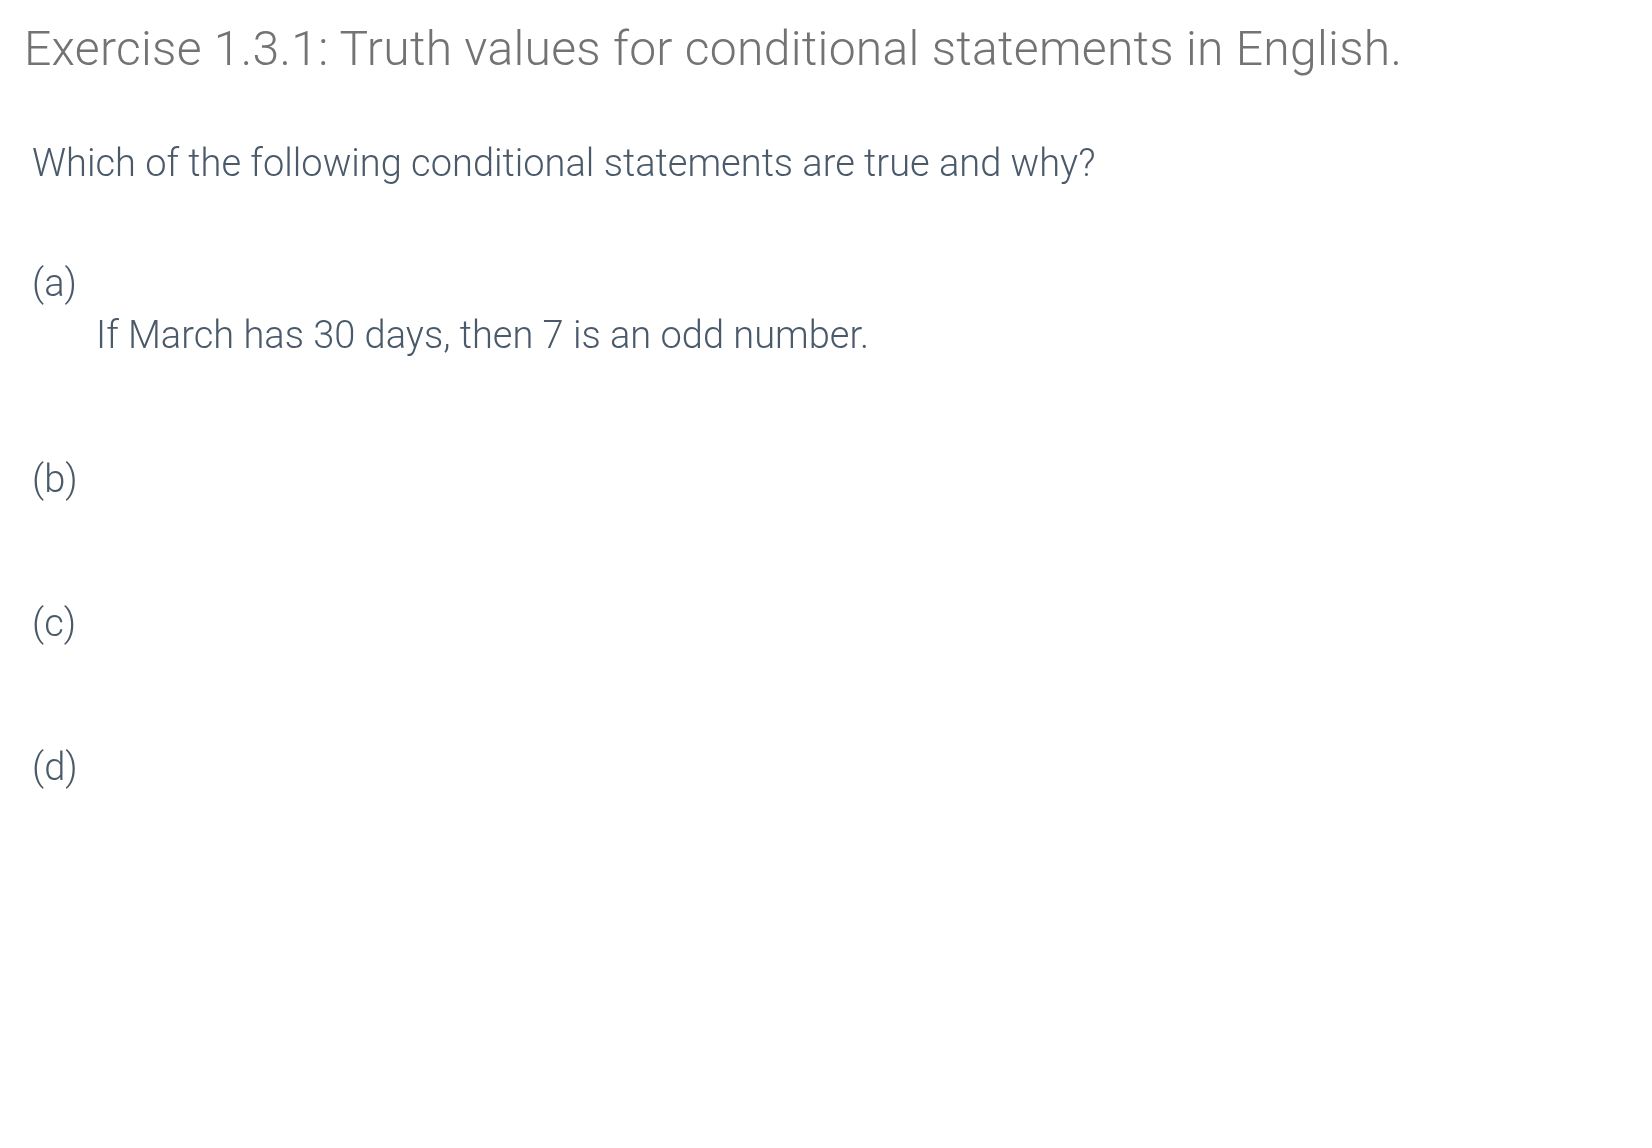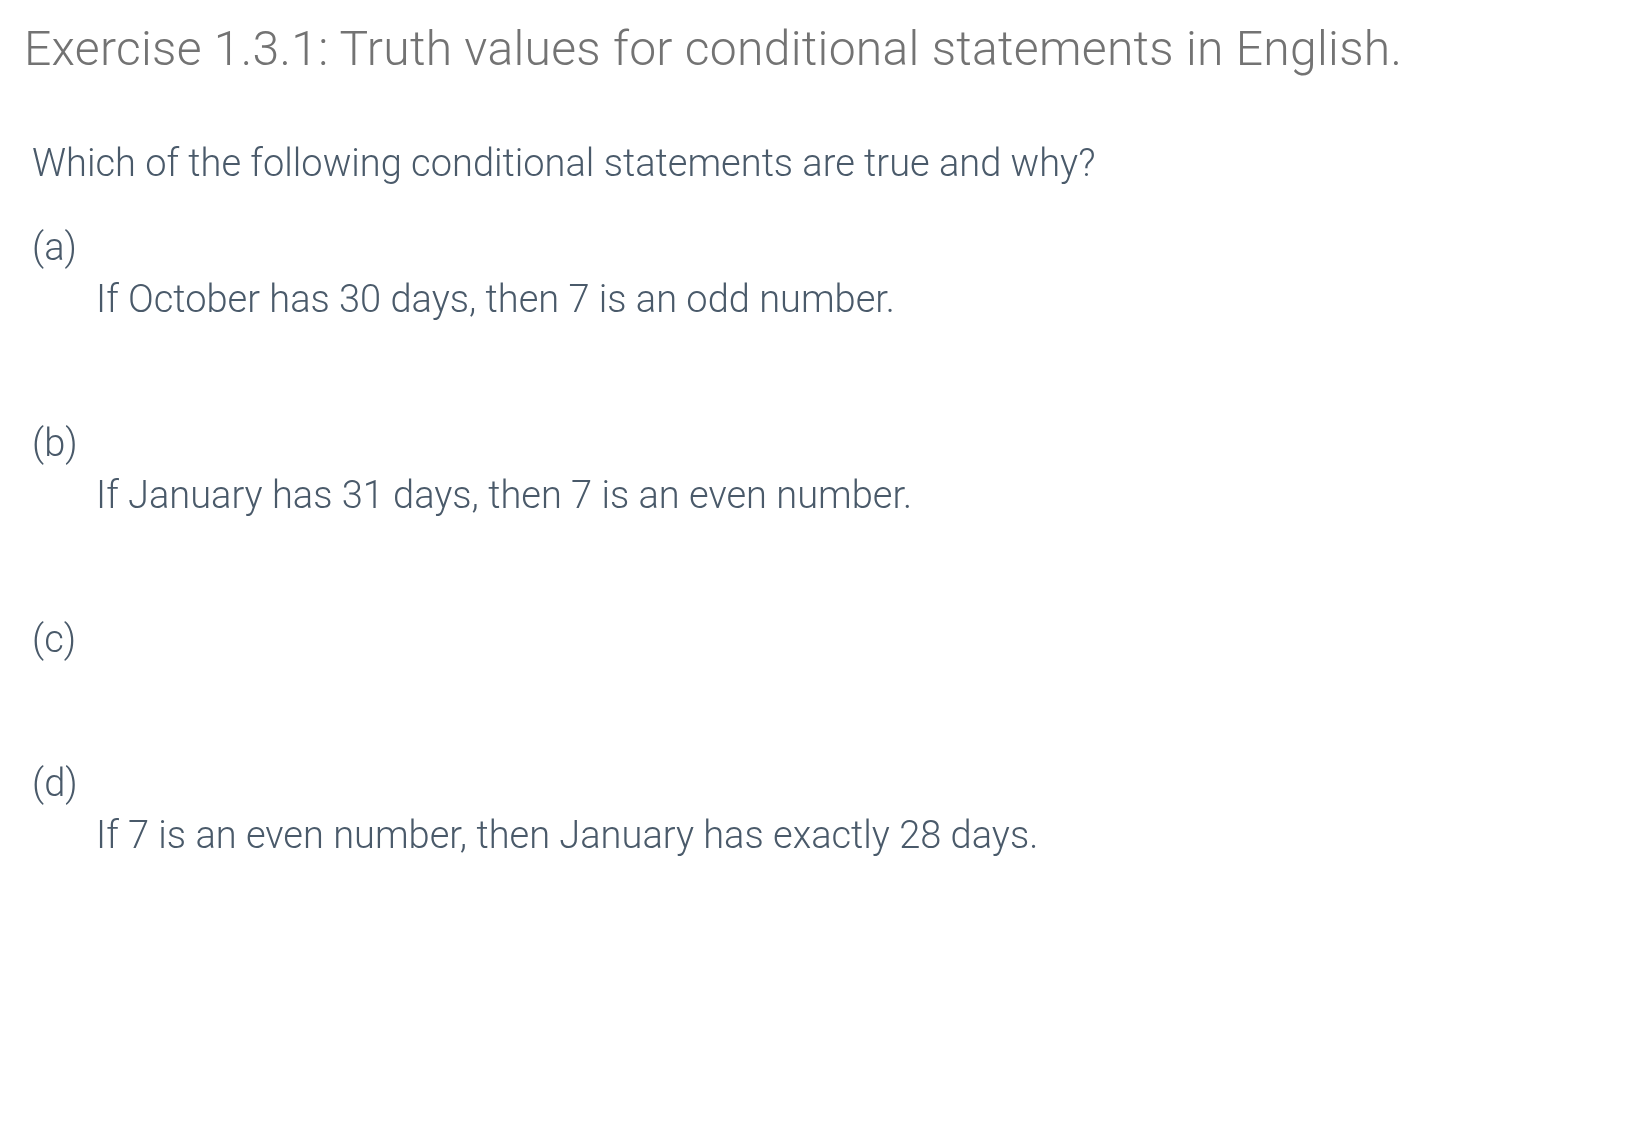--- a/index.html
+++ b/index.html
@@ -20,21 +20,21 @@
       font-size: 48px;
       font-weight: 300;
       color: #737373;
       margin-bottom: 64px;
       letter-spacing: 0.3px;
     }
     .question-text {
       font-size: 38px;
       font-weight: 300;
       color: #4a5a6a;
-      margin-bottom: 40px;
+      margin-bottom: 76px;
       padding-left: 8px;
     }
     .item {
       margin-bottom: 100px;
       padding-left: 8px;
     }
     .item-label {
       font-size: 38px;
       font-weight: 300;
       color: #4a5a6a;
@@ -51,28 +51,26 @@
   </style>
 </head>
 <body>
 
 <h1 class="exercise-title">Exercise 1.3.1: Truth values for conditional statements in English.</h1>
 
 <p class="question-text">Which of the following conditional statements are true and why?</p>
 
 <div class="item">
   <span class="item-label">(a)</span>
-  <span class="item-statement">If October has 30 days, then 7 is an odd number.</span>
+  <span class="item-statement">If March has 30 days, then 7 is an odd number.</span>
 </div>
 
 <div class="item">
   <span class="item-label">(b)</span>
-  <span class="item-statement">If January has 31 days, then 7 is an even number.</span>
 </div>
 
 <div class="item">
   <span class="item-label">(c)</span>
 </div>
 
 <div class="item">
   <span class="item-label">(d)</span>
-  <span class="item-statement">If 7 is an even number, then January has exactly 28 days.</span>
 </div>
 
 </body></html>

